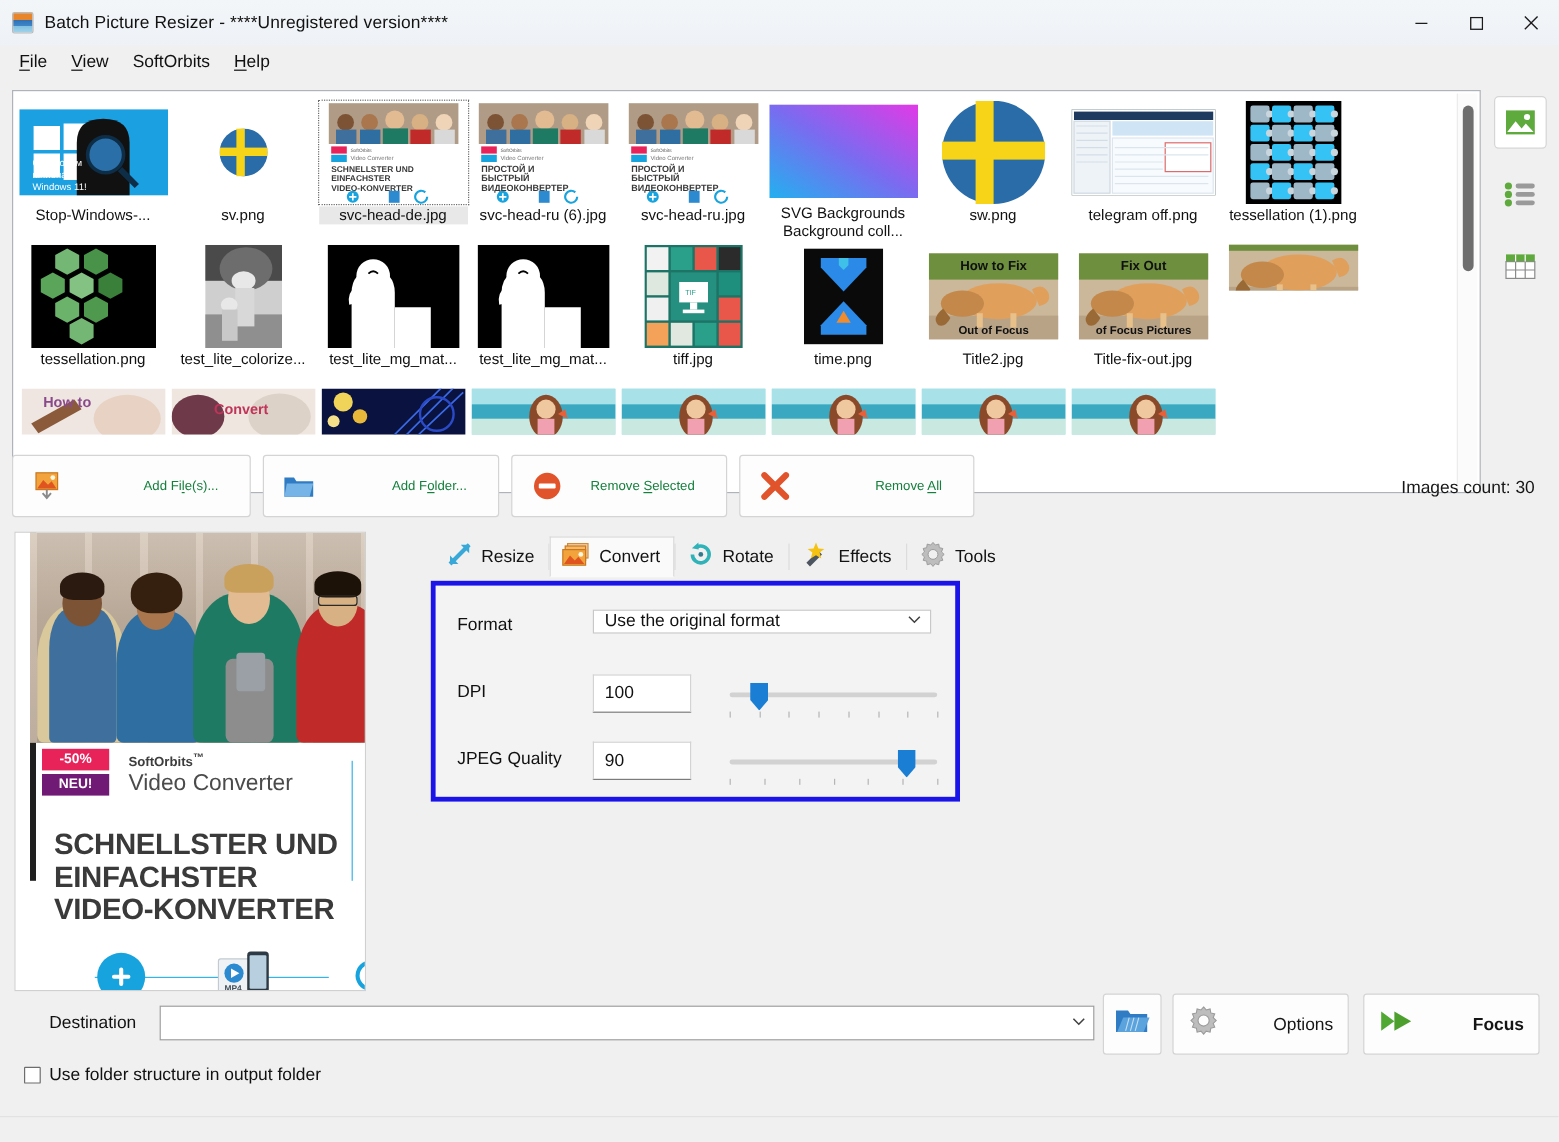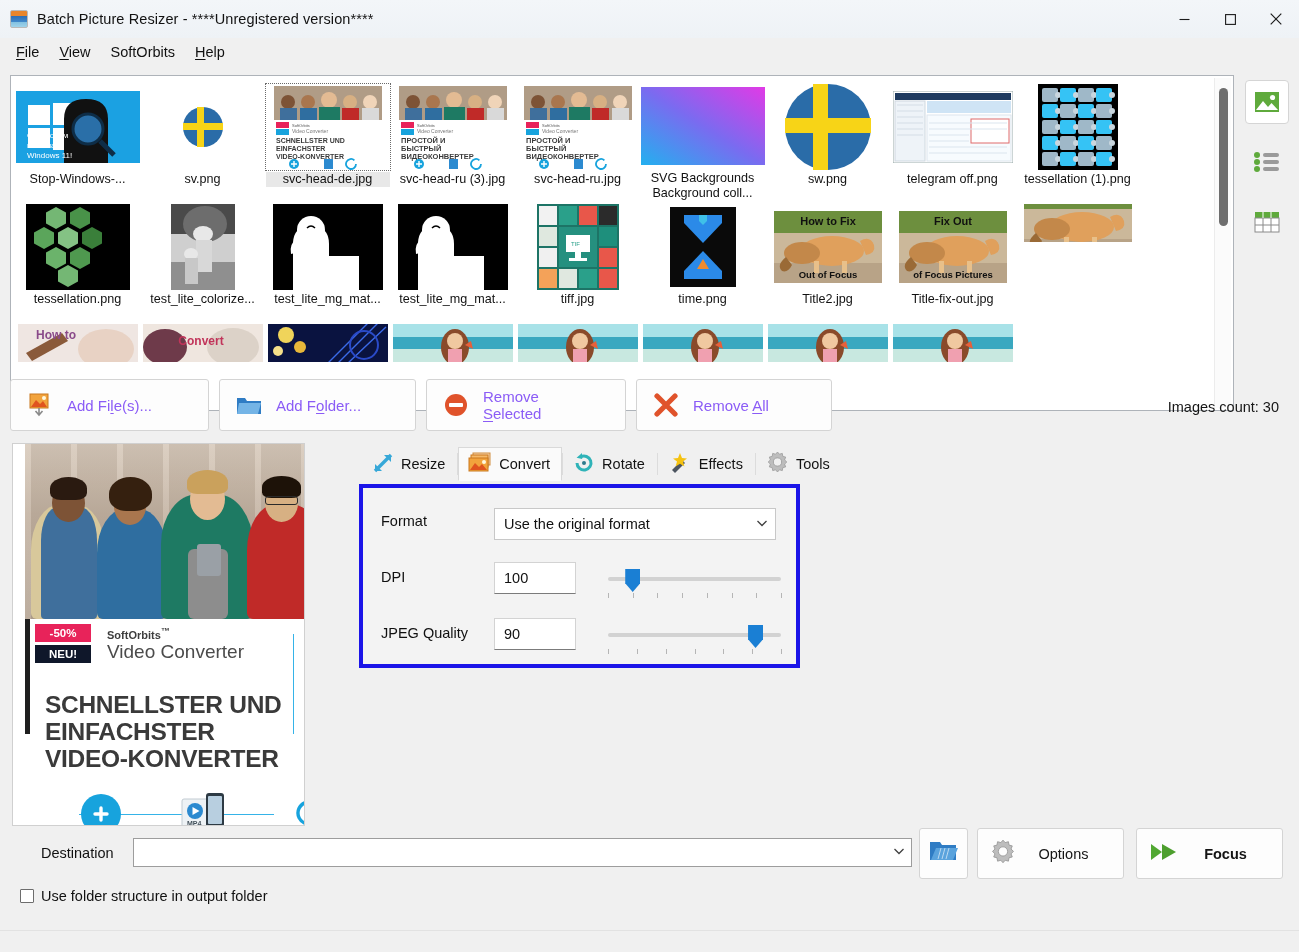--- a/index.html
+++ b/index.html
@@ -104,25 +104,25 @@
   .viewbtn.active { background: #ffffff; border-color: #d5d5d5; }
 
   
   .actionrow { position: absolute; left: 10px; top: 379px; height: 52px; display: flex; }
   .abtn {
     height: 52px; background: #fdfdfd; border: 1px solid #d4d4d4; border-radius: 3px;
     display: flex; align-items: center; margin-right: 10px;
     padding: 0 14px; min-width: 120px;
   }
   .abtn .aicon { width: 30px; display: flex; justify-content: center; align-items: center; flex: none; }
-  .abtn .alabel { flex: 1; text-align: left; font-size: 15px; color: #8b5cf6; padding: 0 12px; }
+  .abtn .alabel { flex: 1; text-align: right; font-size: 11px; color: #15803d; padding: 0 12px; }
   .abtn .alabel u { text-decoration: underline; text-underline-offset: 2px; }
   .bn-addfiles { width: 199px; }
   .bn-addfolder { width: 197px; }
-  .bn-removesel { width: 200px; }
+  .bn-removesel { width: 180px; }
   .bn-removeall { width: 196px; }
   .imgcount {
     position: absolute; right: 20px; top: 399px;
     font-size: 14.5px; color: #161616;
   }
 
   
   .preview {
     position: absolute; left: 12px; top: 443px; width: 293px; height: 383px;
     background: #fff; border: 1px solid #d0d0d0; overflow: hidden;
@@ -141,21 +141,21 @@
   .person { position: absolute; bottom: 0; border-radius: 40% 40% 6px 6px; }
   .head { position: absolute; border-radius: 50%; }
   .ad-leftbar { position: absolute; left: 12px; top: 0; width: 5px; height: 290px; background: #1f1f1f; }
   .ad-text { position: absolute; left: 22px; top: 180px; right: 6px; }
   .badge-col { position: absolute; left: 0; top: 0; width: 56px; }
   .badge {
     font-size: 11.5px; font-weight: bold; color: #fff; text-align: center;
     padding: 3px 0; width: 56px; margin-bottom: 3px;
   }
   .badge.pink { background: #e8235a; }
-  .badge.blue { background: #0f172a; }
+  .badge.blue { background: #701a75; }
   .brand-sm { font-size: 11px; font-weight: bold; color: #3d3d3d; }
   .brand-lg { font-size: 19px; color: #4b4b4b; line-height: 22px; }
   .headline {
     position: absolute; left: 10px; top: 67px; right: 0;
     font-size: 24.5px; font-weight: bold; color: #3a3a3a; line-height: 27px;
     letter-spacing: -.3px;
   }
   .steps { position: absolute; left: 14px; top: 168px; right: 6px; height: 70px; }
   .steprow { position: absolute; left: 0; top: 0; width: 100%; height: 46px; }
   .stepline { position: absolute; left: 30px; right: 18px; top: 22px; height: 1px; background: #35b3e8; }
@@ -180,21 +180,21 @@
   .tabsep { width: 1px; height: 22px; background: #dcdcdc; align-self: center; }
 
   
   .convertpanel {
     position: absolute; left: 359px; top: 484px; width: 441px; height: 184px;
     background: #f3f3f3; border: 4px solid #1b14e8;
   }
   .row { position: absolute; left: 0; width: 100%; height: 40px; }
   .rlabel { position: absolute; left: 18px; font-size: 14.5px; color: #101010; }
   .combo {
-    position: absolute; left: 131px; top: 0; width: 282px; height: 32px;
+    position: absolute; left: 131px; top: 0; width: 282px; height: 20px;
     background: #fff; border: 1px solid #c8c8c8;
     display: flex; align-items: center; padding: 0 6px 0 9px;
     font-size: 14.5px; color: #111;
   }
   .combo .cv { flex: 1; white-space: nowrap; overflow: hidden; text-overflow: ellipsis; }
   .numfield {
     position: absolute; left: 131px; top: 0; width: 82px; height: 32px;
     background: #fff; border: 1px solid #d3d3d3; border-bottom: 1px solid #7b7b7b;
     display: flex; align-items: center; padding-left: 9px;
     font-size: 14.5px; color: #111;
@@ -224,21 +224,21 @@
   .browse-btn {
     position: absolute; left: 919px; top: 828px; width: 49px; height: 51px;
     background: #fdfdfd; border: 1px solid #d4d4d4; border-radius: 3px;
     display: flex; align-items: center; justify-content: center;
   }
   .options-btn {
     position: absolute; left: 977px; top: 828px; width: 147px; height: 51px;
     background: #fdfdfd; border: 1px solid #d4d4d4; border-radius: 3px;
     display: flex; align-items: center; padding: 0 12px;
   }
-  .options-btn .alabel, .start-btn .alabel { flex: 1; text-align: center; font-size: 14.5px; color: #151515; }
+  .options-btn .alabel, .start-btn .alabel { flex: 1; text-align: right; font-size: 14.5px; color: #151515; }
   .start-btn {
     position: absolute; left: 1136px; top: 828px; width: 147px; height: 51px;
     background: #fdfdfd; border: 1px solid #d4d4d4; border-radius: 3px;
     display: flex; align-items: center; padding: 0 12px;
   }
   .start-btn .alabel { font-weight: bold; }
 
   .chkrow { position: absolute; left: 20px; top: 888px; display: flex; align-items: center; gap: 7px; }
   .chkbox {
     width: 14px; height: 14px; border: 1px solid #6d6d6d; background: #fff; border-radius: 1px;
@@ -363,21 +363,21 @@
               <text x="20" y="49" font-size="5" fill="#777" font-family="Liberation Sans, sans-serif">Video Converter</text>
               <text x="4" y="59" font-size="7.5" font-weight="bold" fill="#3a3a3a" font-family="Liberation Sans, sans-serif">ПРОСТОЙ И</text>
               <text x="4" y="67" font-size="7.5" font-weight="bold" fill="#3a3a3a" font-family="Liberation Sans, sans-serif">БЫСТРЫЙ</text>
               <text x="4" y="75" font-size="7.5" font-weight="bold" fill="#3a3a3a" font-family="Liberation Sans, sans-serif">ВИДЕОКОНВЕРТЕР</text>
               <circle cx="22" cy="80" r="5" fill="#17a3dd"></circle>
               <path d="M22 77 v6 M19 80 h6" stroke="#fff" stroke-width="1.4"></path>
               <rect x="52" y="75" width="9" height="10" fill="#2c8ad0"></rect>
               <path d="M84 80 a5 5 0 1 1 -1.6 -3.7" fill="none" stroke="#17a3dd" stroke-width="1.8"></path>
             </svg>
           </div>
-          <div class="tlabel two">svc-head-ru (3).jpg</div>
+          <div class="tlabel two">svc-head-ru (6).jpg</div>
         </div>
         <div class="tcell">
           <div class="thumbbox">
             <svg width="112" height="86" viewBox="0 0 112 86">
               <rect width="112" height="86" fill="#fff"></rect>
               <rect x="2" y="2" width="108" height="34" fill="#b09c86"></rect>
               <circle cx="16" cy="18" r="7" fill="#7d5336"></circle>
               <rect x="8" y="24" width="17" height="12" fill="#3f6f9c"></rect>
               <circle cx="36" cy="18" r="7" fill="#a9764e"></circle>
               <rect x="28" y="24" width="17" height="12" fill="#2f6ea0"></rect>

